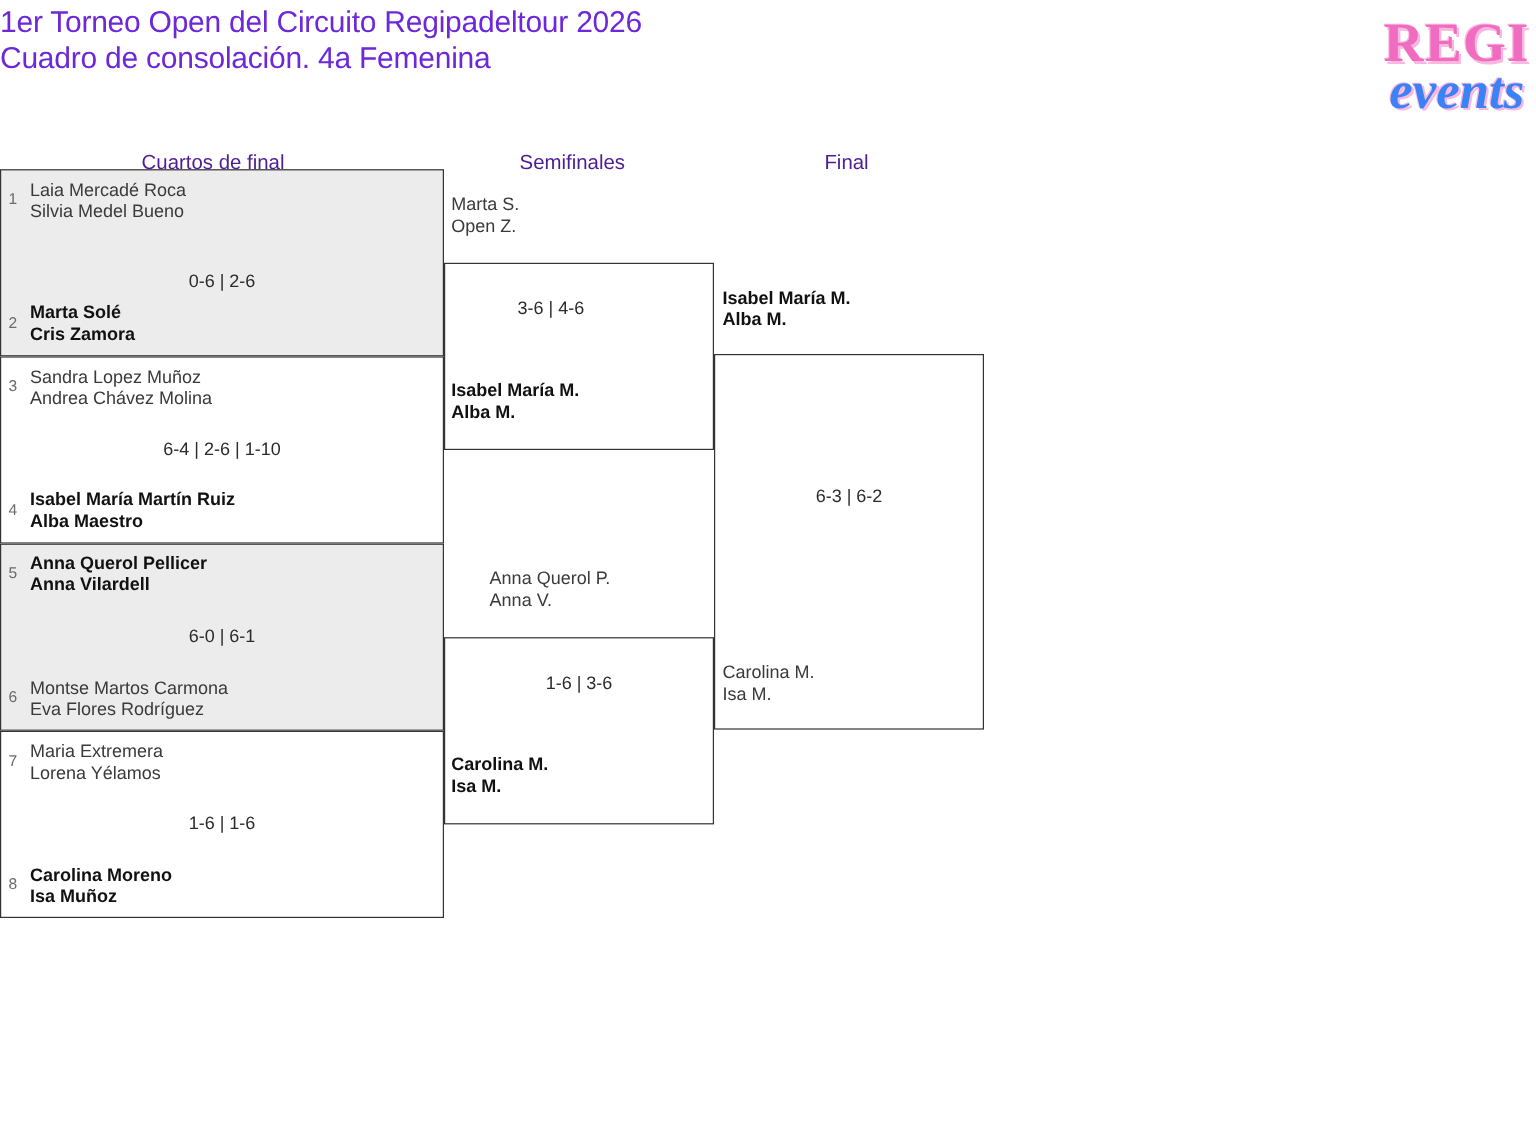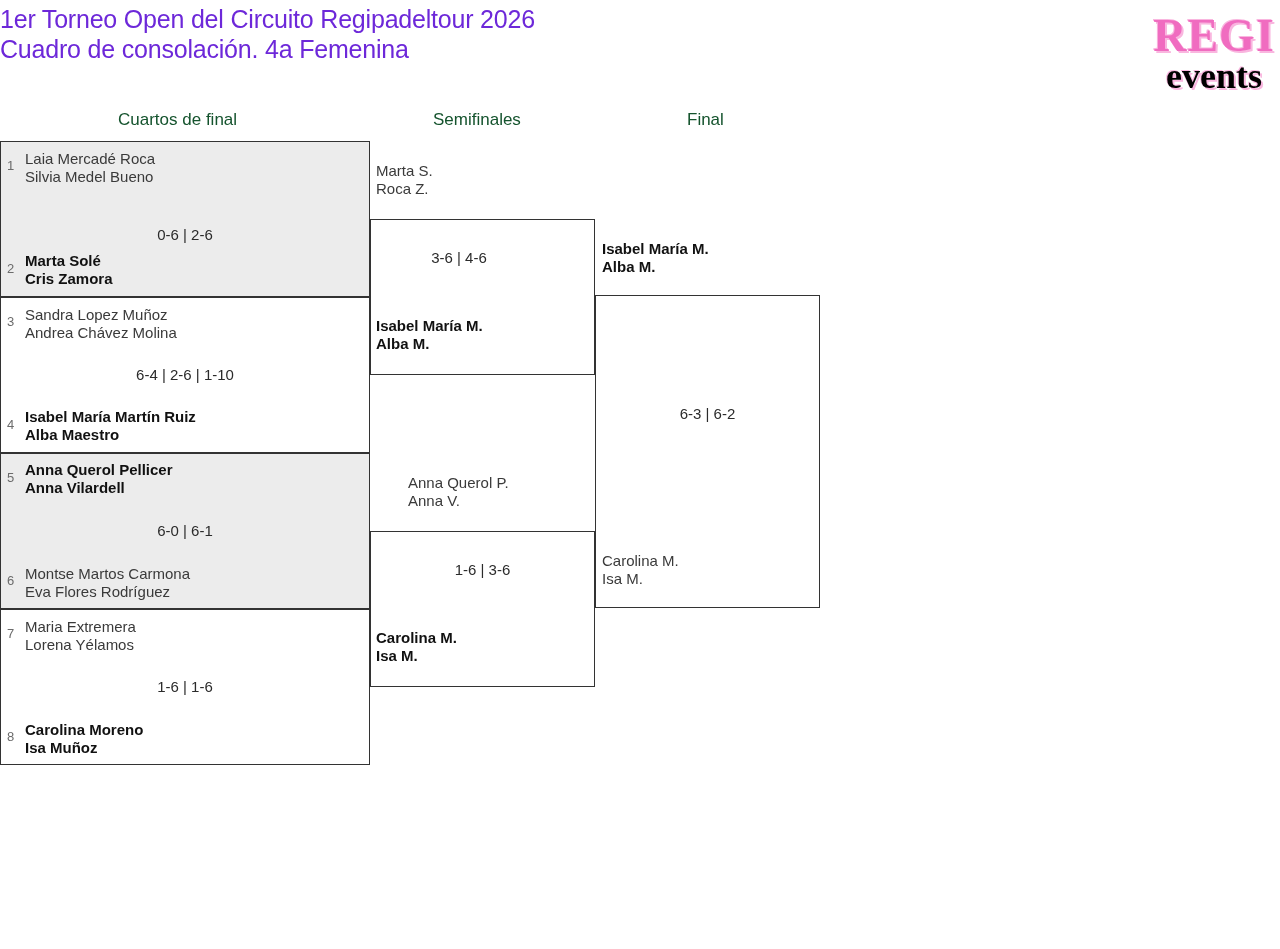--- a/index.html
+++ b/index.html
@@ -45,36 +45,38 @@
   .logo-regi {
     font-size: 46px;
     line-height: 44px;
     font-weight: 700;
     color: #f06cc0;
     text-shadow: 2px 2px 0 #f9b6df, -1px -1px 0 #f9b6df;
     letter-spacing: 1px;
     margin-top: 14px;
   }
   .logo-events {
-    font-size: 36px;
+    font-size: 44px;
     line-height: 36px;
     font-weight: 700;
-    color: #000000;
+    color: #3b82f6;
     text-shadow: 2px 2px 0 #f9b6df, -1px -1px 0 #f9b6df;
     letter-spacing: 0px;
+    font-style: italic;
   }
 
   
   .round-header {
     position: absolute;
     font-size: 17px;
     line-height: 20px;
     font-weight: 400;
-    color: #14532d;
-    white-space: nowrap;
+    color: #4c1d95;
+    white-space: nowrap;
+    margin-top: 16px;
   }
   #round-qf  { left: 118px; top: 110px; }
   #round-sf  { left: 433px; top: 110px; }
   #round-fin { left: 687px; top: 110px; }
 
   
   .box {
     position: absolute;
     box-sizing: border-box;
     border: 1px solid #333333;
@@ -179,21 +181,21 @@
 <div class="score" style="left:0px; top:678px; width:370px;">1-6 | 1-6</div>
 <div class="seed" style="left:7px; top:730px;">8</div>
 <div class="pair winner" style="left:25px; top:721px;">
   <span class="ln">Carolina Moreno</span>
   <span class="ln">Isa Muñoz</span>
 </div>
 
 <div class="box" style="left:370px; top:219px; width:225px; height:156px;"></div>
 <div class="pair" style="left:376px; top:162px;">
   <span class="ln">Marta S.</span>
-  <span class="ln">Roca Z.</span>
+  <span class="ln">Open Z.</span>
 </div>
 <div class="score" style="left:370px; top:249px; width:178px;">3-6 | 4-6</div>
 <div class="pair winner" style="left:376px; top:317px;">
   <span class="ln">Isabel María M.</span>
   <span class="ln">Alba M.</span>
 </div>
 
 <div class="box" style="left:370px; top:531px; width:225px; height:156px;"></div>
 <div class="pair" style="left:376px; top:474px;margin-left:32px;">
   <span class="ln">Anna Querol P.</span>

